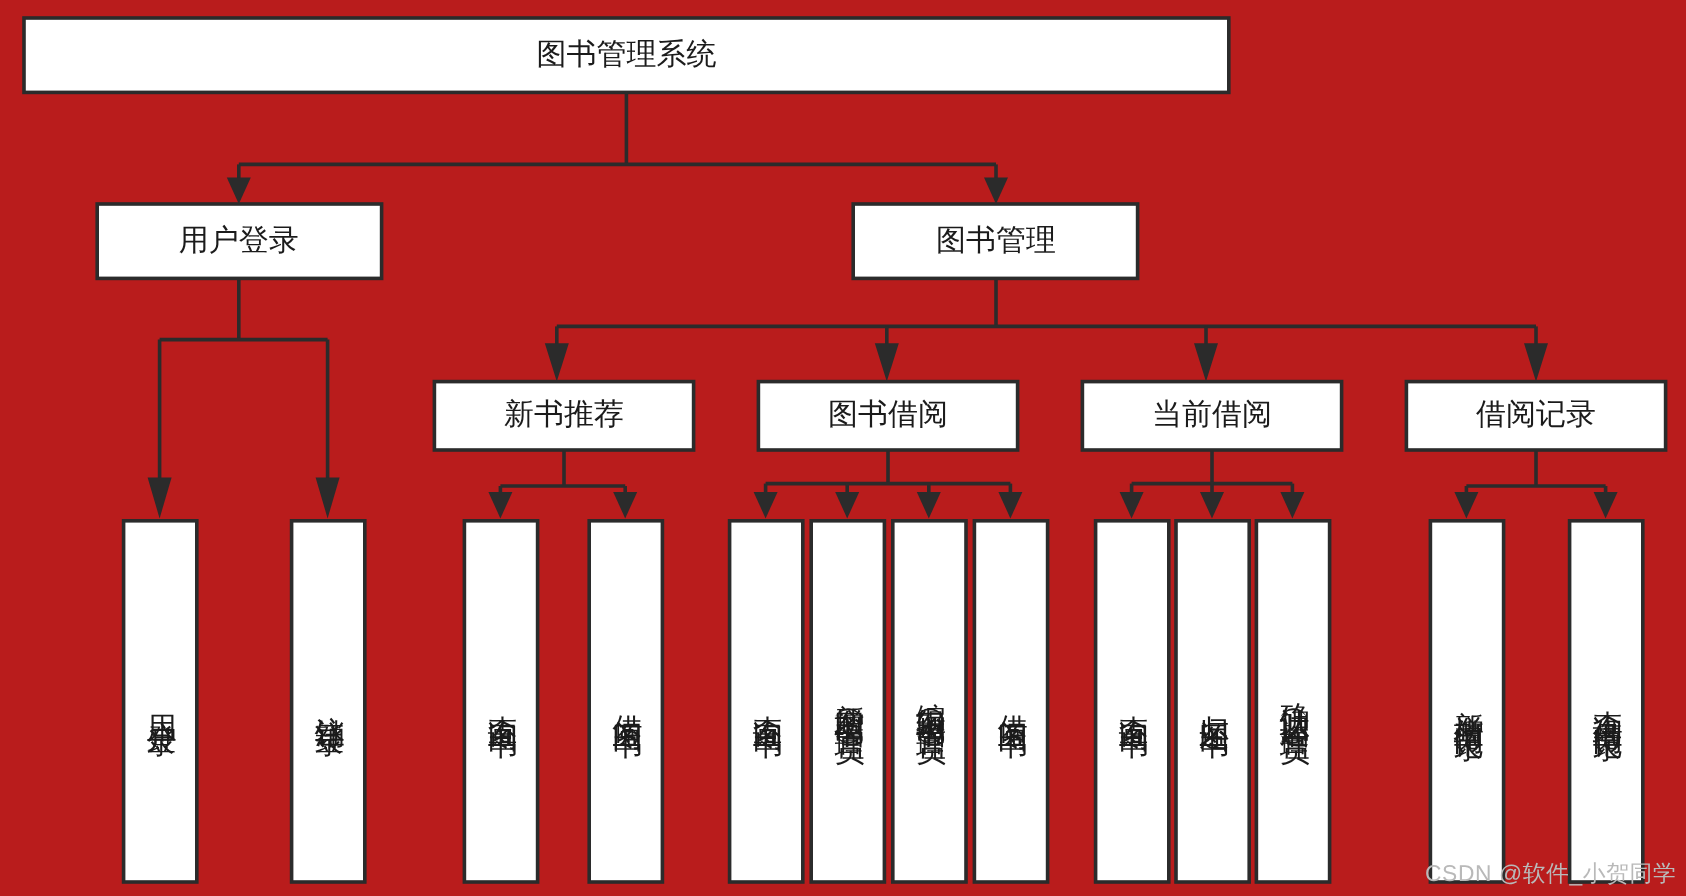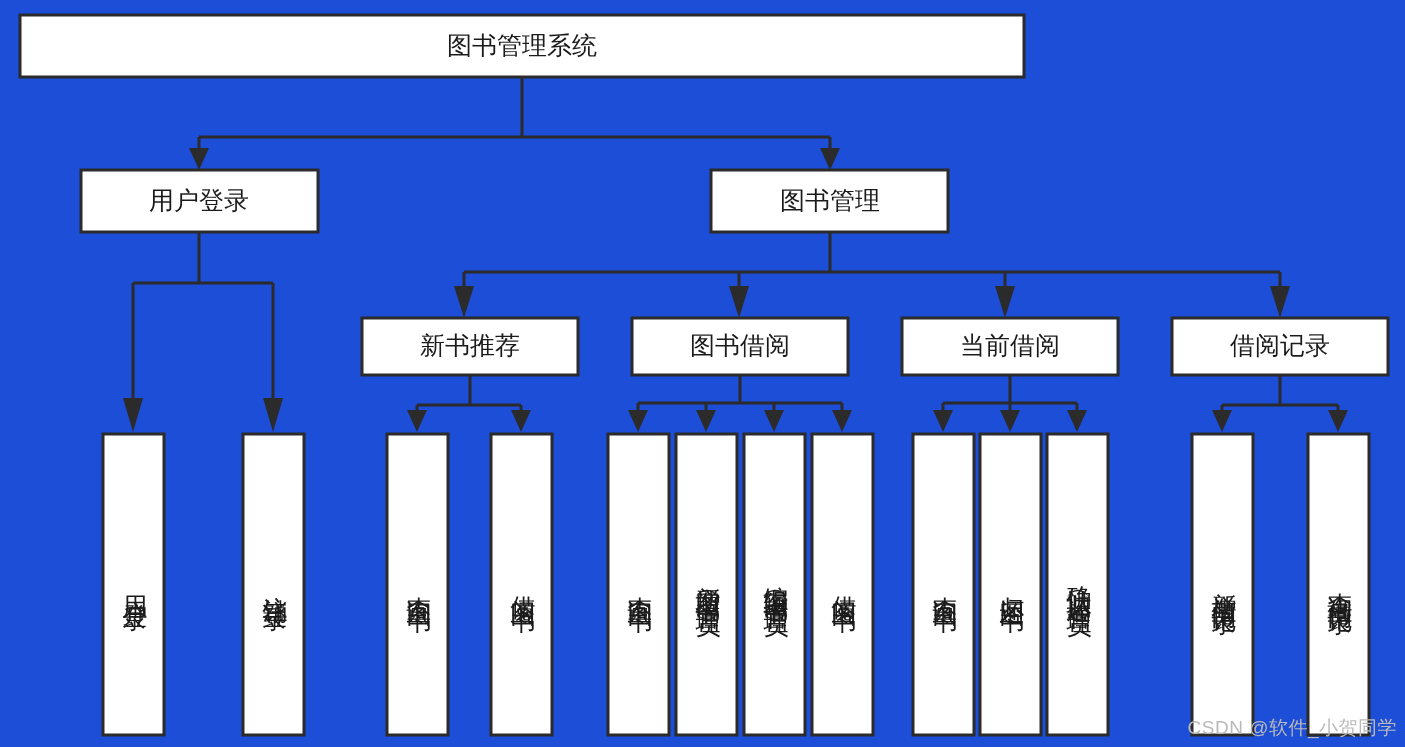--- a/index.html
+++ b/index.html
@@ -10,21 +10,21 @@
   body {
     width: 1405px;
     height: 747px;
     font-family: "Liberation Sans", sans-serif;
     overflow: hidden;
   }
   #diagram-root {
     position: relative;
     width: 1405px;
     height: 747px;
-    background: #1d4ed8;
+    background: #b91c1c;
   }
   svg.flow {
     position: absolute;
     top: 0;
     left: 0;
     width: 1405px;
     height: 747px;
     display: block;
   }
   .node-rect {

